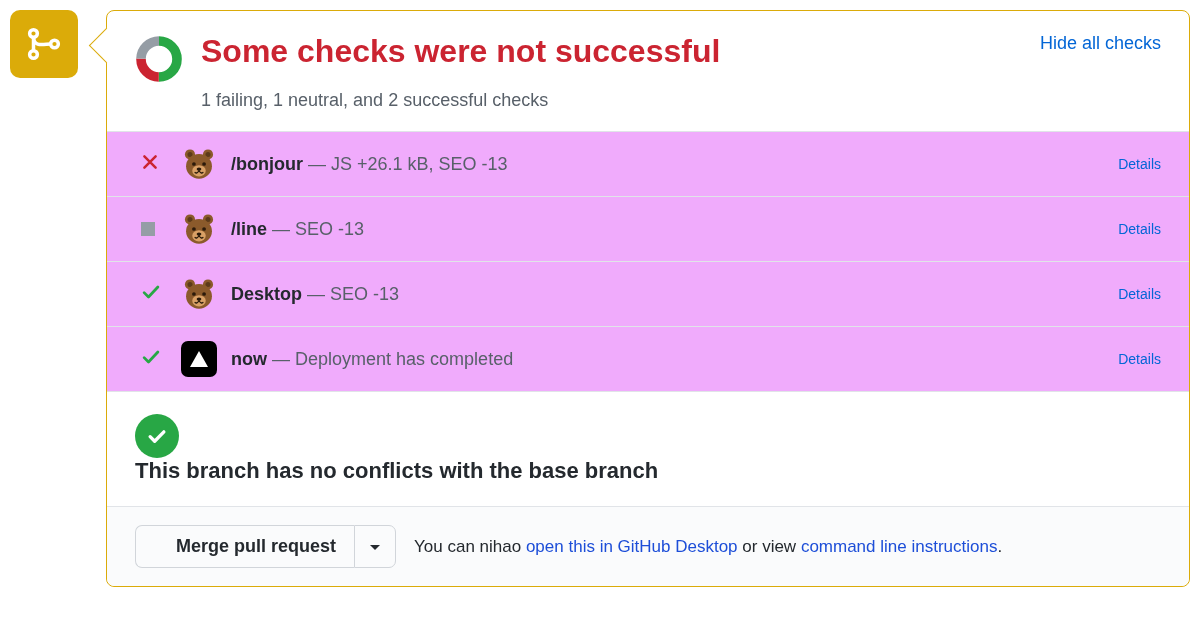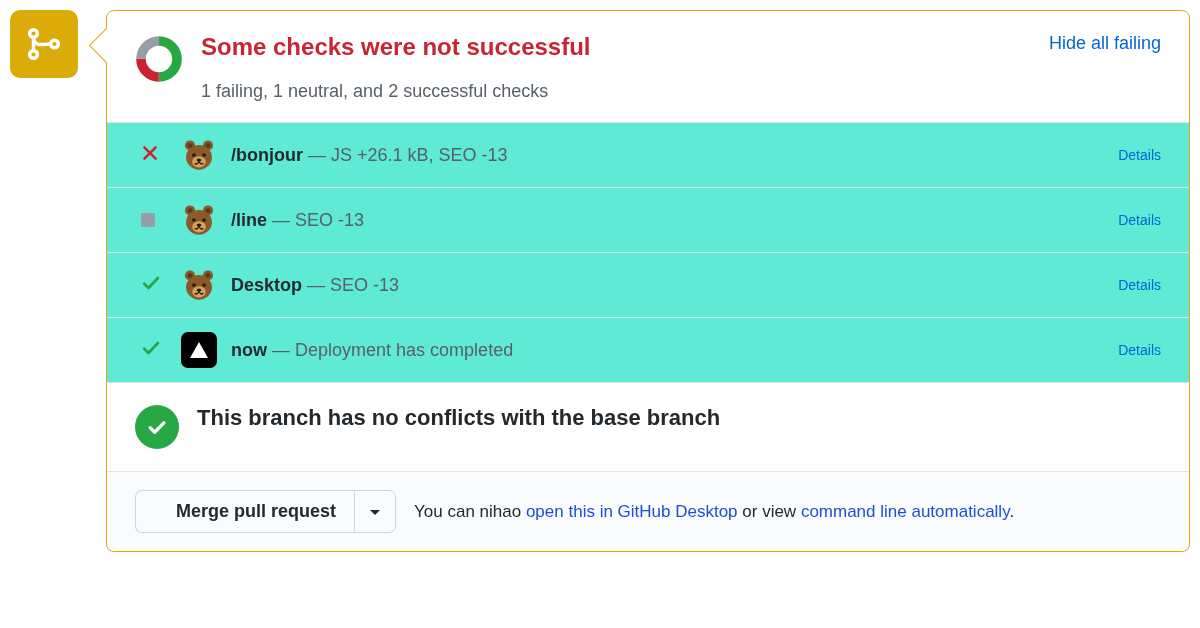--- a/index.html
+++ b/index.html
@@ -57,21 +57,21 @@
   }
   .donut {
     width: 48px;
     height: 48px;
     flex-shrink: 0;
     margin-right: 18px;
     margin-top: 2px;
   }
   .summary-text h2 {
     margin: 0;
-    font-size: 24px;
+    font-size: 32px;
     font-weight: 600;
     color: #cb2431;
   }
   .summary-text p {
     margin: 20px 0 0 0;
     font-size: 18px;
     color: #586069;
   }
   .hide-link {
     margin-left: auto;
@@ -80,21 +80,21 @@
     text-decoration: none;
     white-space: nowrap;
   }
 
   
   .check-row {
     display: flex;
     align-items: center;
     padding: 14px 28px;
     border-bottom: 1px solid #e1e4e8;
-    background: #5eead4;
+    background: #f0abfc;
   }
   .status-col {
     width: 40px;
     display: flex;
     justify-content: flex-start;
     align-items: center;
     margin-left: 6px;
   }
   .icon-neutral {
     width: 14px; height: 14px; background: #959da5; display: inline-block;
@@ -123,20 +123,21 @@
     color: #0366d6;
     text-decoration: none;
   }
 
   
   .merge-status {
     display: flex;
     align-items: flex-start;
     padding: 22px 28px;
     border-bottom: 1px solid #e1e4e8;
+    flex-direction: column;
   }
   .big-check {
     width: 44px; height: 44px;
     border-radius: 50%;
     background: #28a745;
     display: flex;
     align-items: center;
     justify-content: center;
     flex-shrink: 0;
     margin-right: 18px;
@@ -214,21 +215,21 @@
     <div class="summary">
       <svg class="donut" viewBox="0 0 40 40">
         <circle cx="20" cy="20" r="15" fill="none" stroke="#28a745" stroke-width="8" stroke-dasharray="47 94.2" stroke-dashoffset="0" transform="rotate(-90 20 20)"></circle>
         <circle cx="20" cy="20" r="15" fill="none" stroke="#cb2431" stroke-width="8" stroke-dasharray="23.5 94.2" stroke-dashoffset="-47" transform="rotate(-90 20 20)"></circle>
         <circle cx="20" cy="20" r="15" fill="none" stroke="#959da5" stroke-width="8" stroke-dasharray="23.7 94.2" stroke-dashoffset="-70.5" transform="rotate(-90 20 20)"></circle>
       </svg>
       <div class="summary-text">
         <h2>Some checks were not successful</h2>
         <p>1 failing, 1 neutral, and 2 successful checks</p>
       </div>
-      <a href="#" class="hide-link">Hide all failing</a>
+      <a href="#" class="hide-link">Hide all checks</a>
     </div>
 
     <div id="checks-container">
         <div class="check-row">
     <div class="status-col">
             <span><svg width="18" height="18" viewBox="0 0 16 16" stroke="#cb2431" stroke-width="2.2" stroke-linecap="round">
                 <path d="M3 3 L13 13 M13 3 L3 13"></path>
               </svg></span>
           </div>
     <div class="app-icon bear-bg">
@@ -341,18 +342,18 @@
     <div class="footer">
       <div class="btn-group">
         <button class="btn main">Merge pull request</button>
         <button class="btn drop">
           <svg width="12" height="8" viewBox="0 0 12 8">
               <path d="M1 1 L6 6 L11 1" fill="#24292e"></path>
             </svg>
         </button>
       </div>
       <span class="footer-text">
-        <span>You can nihao </span><a href="#">open this in GitHub Desktop</a><span> or view </span><a href="#">command line automatically</a><span>.</span>
+        <span>You can nihao </span><a href="#">open this in GitHub Desktop</a><span> or view </span><a href="#">command line instructions</a><span>.</span>
       </span>
     </div>
 
   </div>
 </div>
 
 </body></html>

